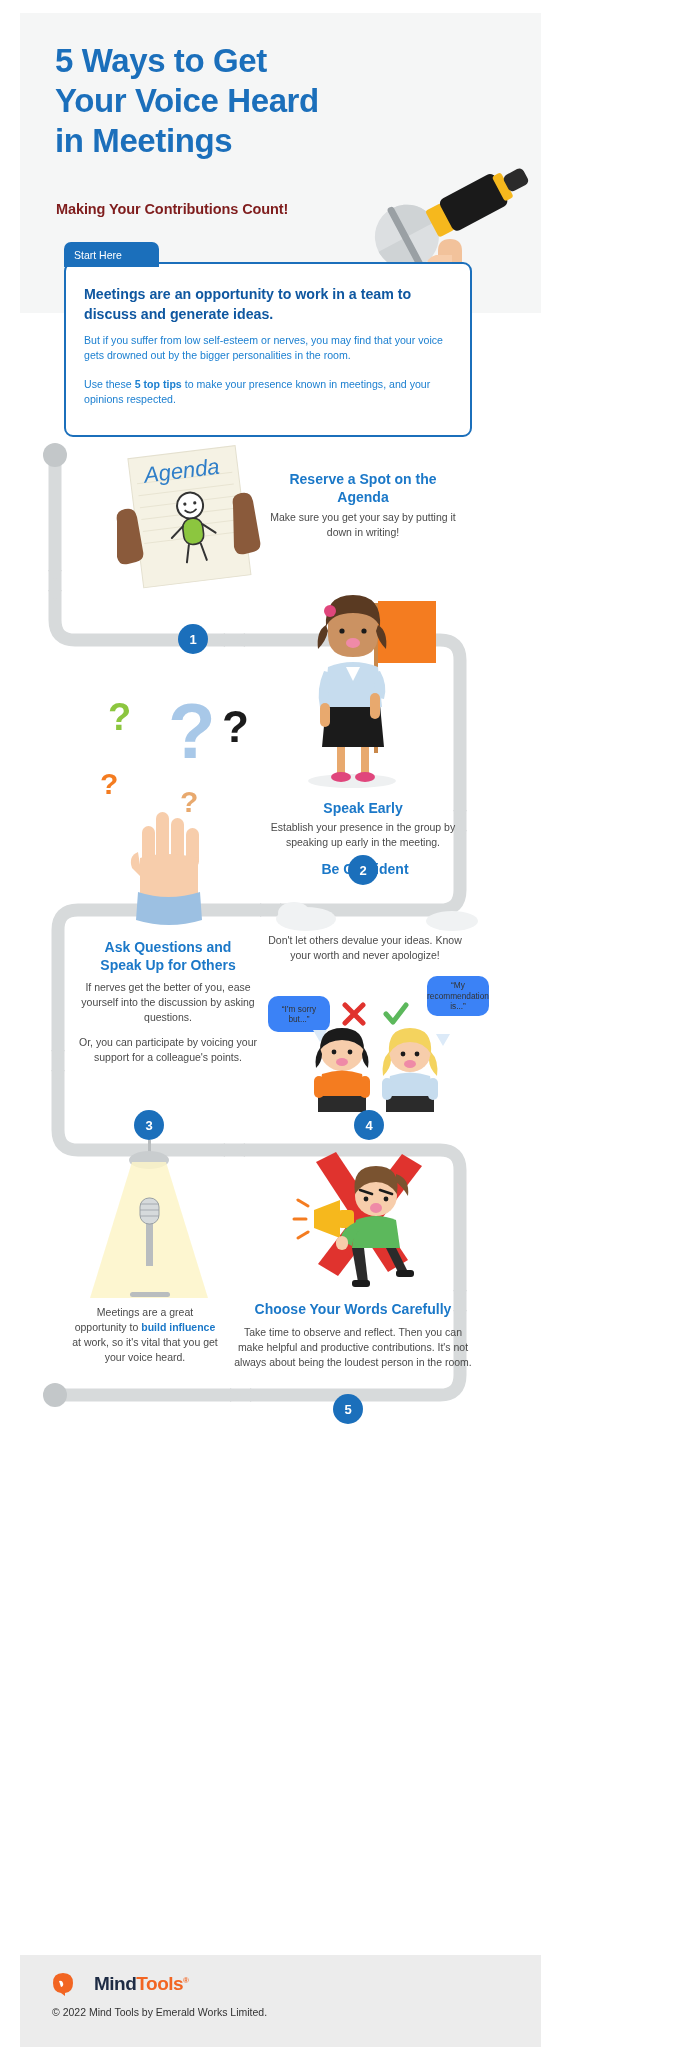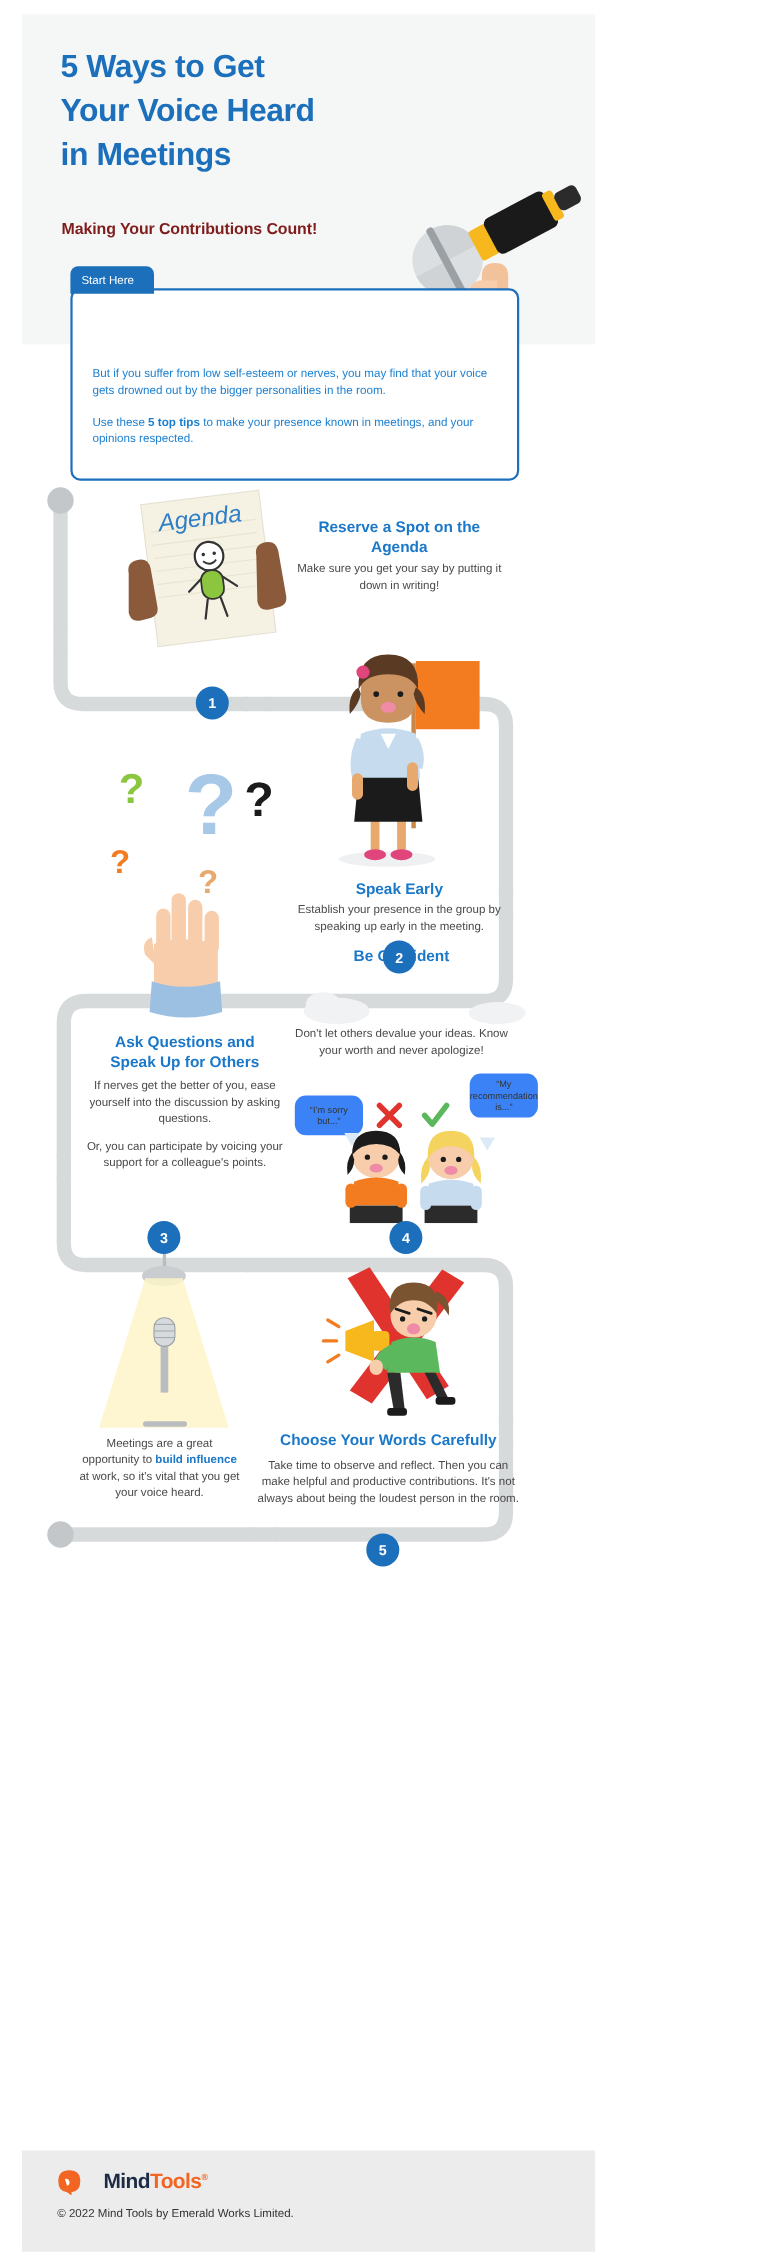--- a/index.html
+++ b/index.html
@@ -19,36 +19,36 @@
   
   #header {
     position: absolute; left: 20px; top: 13px;
     width: 521px; height: 300px;
     background: #f5f6f6;
   }
   #title {
     position: absolute; left: 35px; top: 28px;
     width: 440px;
     color: #1b6fbb;
-    font-size: 29px; line-height: 40px;
+    font-size: 33px; line-height: 40px;
     font-weight: bold; letter-spacing: -0.4px;
   }
   #subtitle {
     position: absolute; left: 36px; top: 188px;
     color: #7f1d1d;
     font-size: 14.5px; font-weight: bold; letter-spacing: -0.1px;
   }
 
   
   #mic { position: absolute; left: 330px; top: 130px; width: 210px; height: 185px; }
 
   
   #start-tab {
     position: absolute; left: 64px; top: 242px;
-    width: 76px; height: 25px;
+    width: 95px; height: 25px;
     background: #1b6fbb;
     border-radius: 7px 7px 0 0;
     color: #fff; font-size: 10.5px;
     display: flex; align-items: center; padding-left: 10px;
     z-index: 3;
   }
   #intro-box {
     position: absolute; left: 64px; top: 262px;
     width: 408px; height: 175px;
     background: #ffffff;
@@ -174,20 +174,21 @@
         <rect x="164" y="58" width="22" height="18" rx="5" fill="#2b2b2b"></rect>
       </g>
 
       <path d="M88 108 q0 -12 12 -12 q12 0 12 12 l0 70 q0 6 -6 6 l-12 0 q-6 0 -6 -6 z" fill="#f2c29b"></path>
       <path d="M86 112 q-10 2 -10 14 q0 12 12 12 l14 0 0 -26 z" fill="#f7cdab"></path>
     </svg>
   </div>
 
   <div id="start-tab">Start Here</div>
   <div id="intro-box">
+    <div id="intro-head">Meetings are an opportunity to work in a team to discuss and generate ideas.</div>
     <div class="intro-p" id="intro-p1">But if you suffer from low self-esteem or nerves, you may find that your voice gets drowned out by the bigger personalities in the room.</div>
     <div class="intro-p" id="intro-p2"><span>Use these </span><b>5 top tips</b><span> to make your presence known in meetings, and your opinions respected.</span></div>
   </div>
 
   <svg id="path-svg" viewBox="0 0 700 1000">
 
     <path d="M55 25 L55 190 Q55 210 75 210 L440 210 Q460 210 460 230 L460 460
              M460 460 Q460 480 440 480 L78 480 Q58 480 58 500 L58 700
              Q58 720 78 720 L440 720 Q460 720 460 740 L460 945
              Q460 965 440 965 L55 965" fill="none" stroke="#d7dadb" stroke-width="13" stroke-linecap="round"></path>

